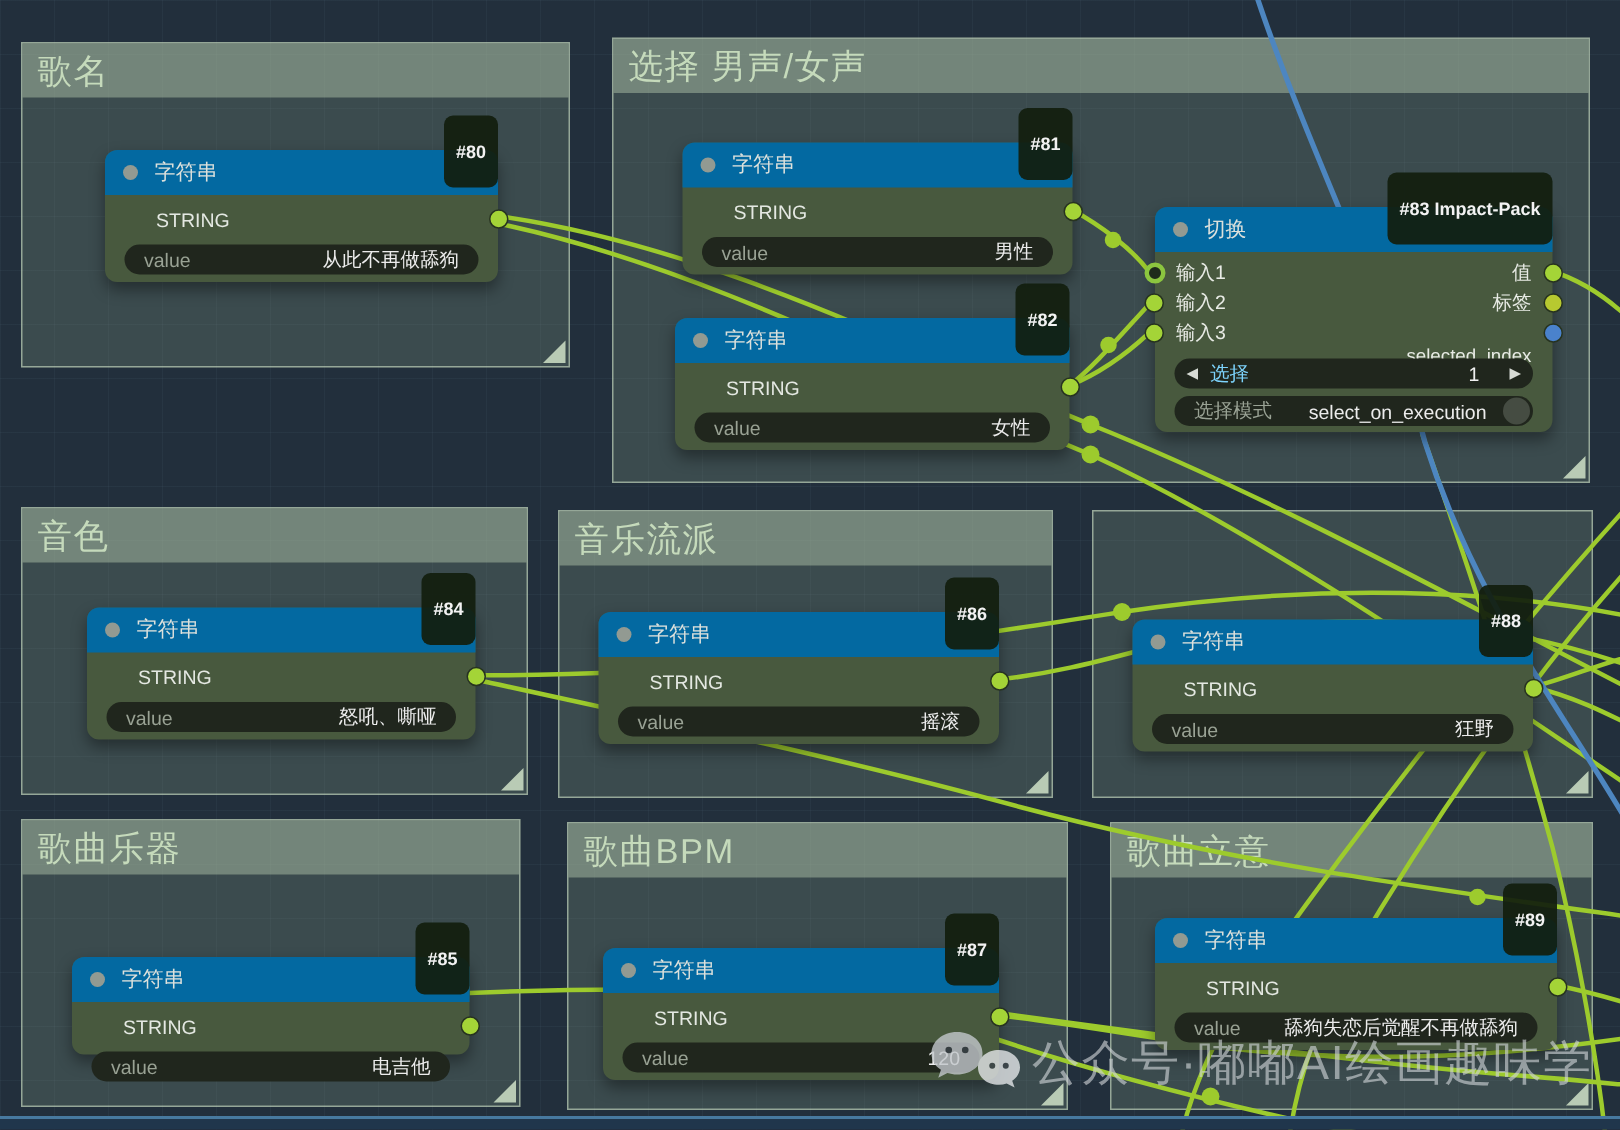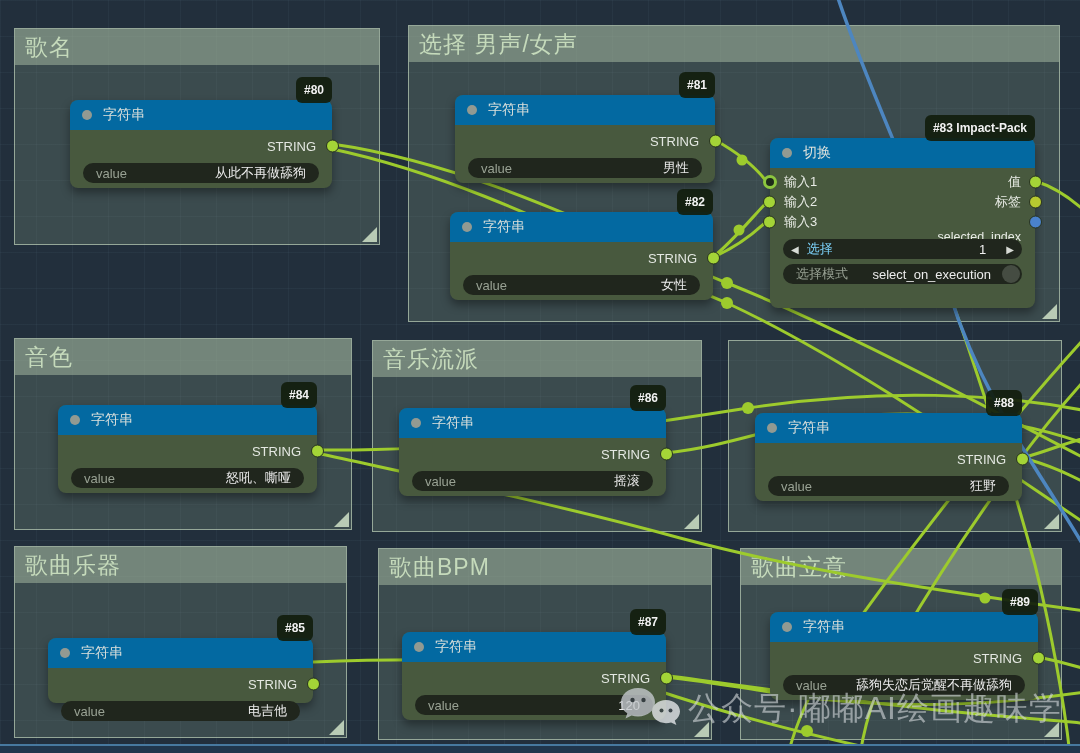--- a/index.html
+++ b/index.html
@@ -18,28 +18,28 @@
   .ghead{height:36px;background:rgba(172,192,166,0.5);display:flex;align-items:center;}
   .gtitle{color:#c5dabb;font-size:23px;padding:0 10px;letter-spacing:1px;white-space:nowrap;}
   .gtri{position:absolute;right:2px;bottom:2px;width:0;height:0;
         border-left:15px solid transparent;border-bottom:15px solid rgba(208,226,200,0.85);}
   
   #wires{position:absolute;left:0;top:0;z-index:2;}
   
   .node{position:absolute;z-index:3;border-radius:8px;
         box-shadow:0 5px 10px rgba(0,0,0,0.38);background:#48593e;}
   .badge{position:absolute;right:0;top:-23px;background:rgba(18,30,14,0.93);color:#f2f2f2;
-         font-size:12px;font-weight:bold;padding:6px 8px;border-radius:6px;white-space:nowrap;}
+         font-size:12px;font-weight:bold;padding:17px 8px;border-radius:6px;white-space:nowrap;}
   .nhead{height:30px;background:#0369a1;border-radius:8px 8px 0 0;
          display:flex;align-items:center;padding:0 12px;box-sizing:border-box;}
   .hdot{width:10px;height:10px;border-radius:50%;background:#929a92;margin-right:11px;flex:0 0 auto;}
   .ntitle{color:#dde1dc;font-size:14px;white-space:nowrap;}
   .nbody{position:relative;}
   .outrow{position:relative;height:22px;margin-top:5px;display:flex;align-items:center;
-          justify-content:flex-end;padding-right:16px;}
+          padding-right:16px;padding-left:34px;}
   .outlabel{color:#e4e8e2;font-size:13px;}
   .port{position:absolute;width:11px;height:11px;border-radius:50%;
         background:#a4d437;border:1.5px solid #273320;box-sizing:content-box;}
   .port.out{right:-7px;top:50%;transform:translateY(-50%);}
   .port.in{left:-7px;top:50%;transform:translateY(-50%);}
   .port.ring{background:#1e2b1b;border:3px solid #8cc63f;width:8px;height:8px;}
   .port.blue{background:#4a82cc;}
   .port.yellow{background:#b7c930;}
   .widget{height:20px;margin:6px 13px 0 13px;background:#20261d;border-radius:10px;
           display:flex;align-items:center;padding:0 13px;font-size:13px;position:relative;}
@@ -193,21 +193,21 @@
         <span class="outlabel">STRING</span>
         <span class="port out"></span>
       </div>
     <div class="widget">
         <span class="wlabel">value</span>
         <span class="wvalue">女性</span>
       </div>
   </div>
 </div>
 
-<div class="node" style="left:770px;top:138px;width:265px;height:170px;">
+<div class="node" style="left:770px;top:138px;width:265px;height:150px;">
   <div class="badge">#83 Impact-Pack</div>
   <div class="nhead">
       <span class="hdot"></span>
       <span class="ntitle">切换</span>
     </div>
   <div class="nbody" style="padding-top:4px;">
     <div class="srow">
         <span class="port in ring"></span>
         <span class="rlabel">输入1</span>
         <span class="rright">值</span>

